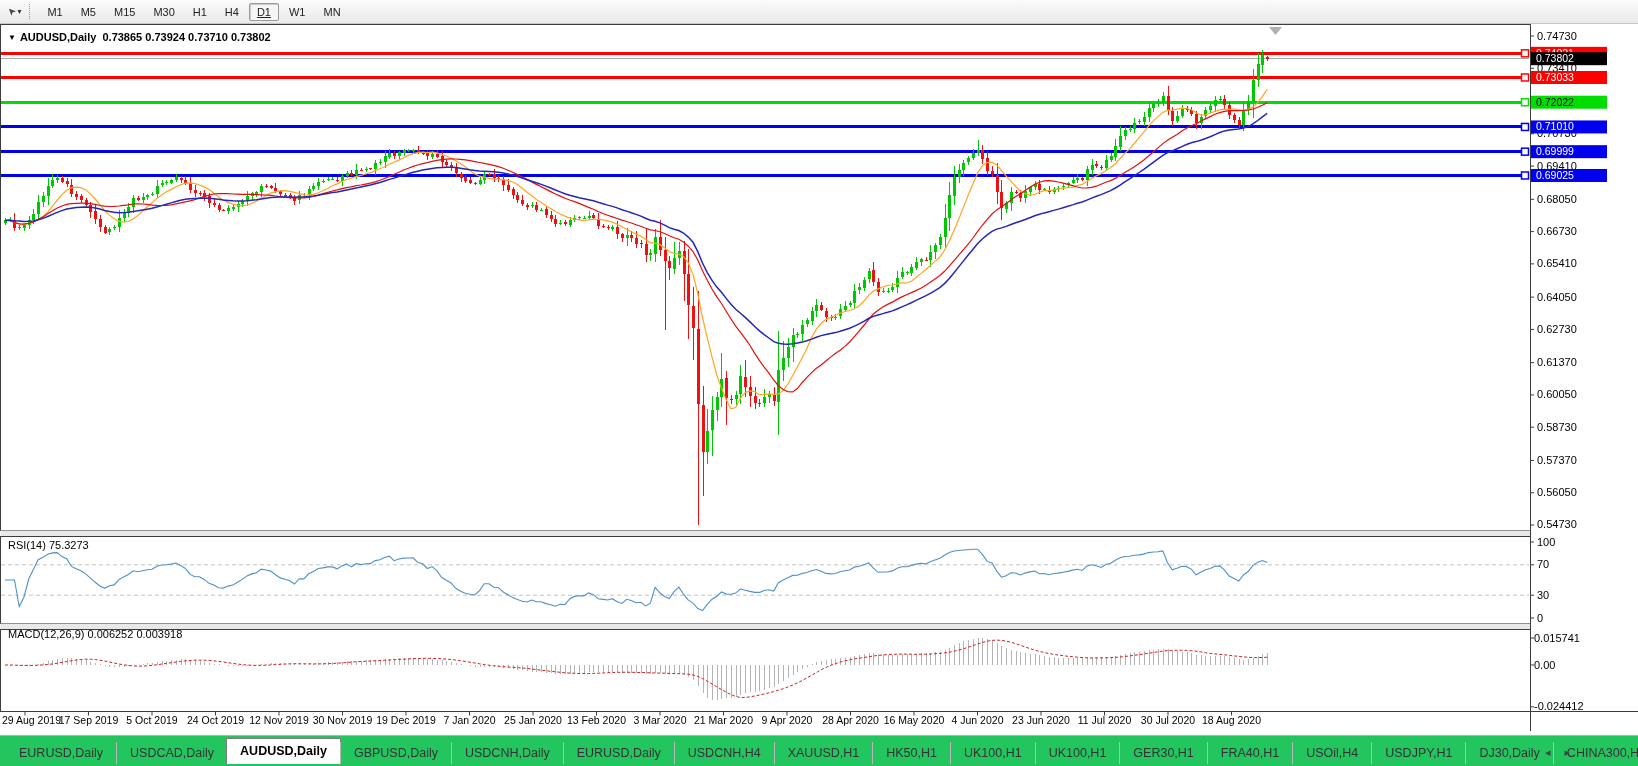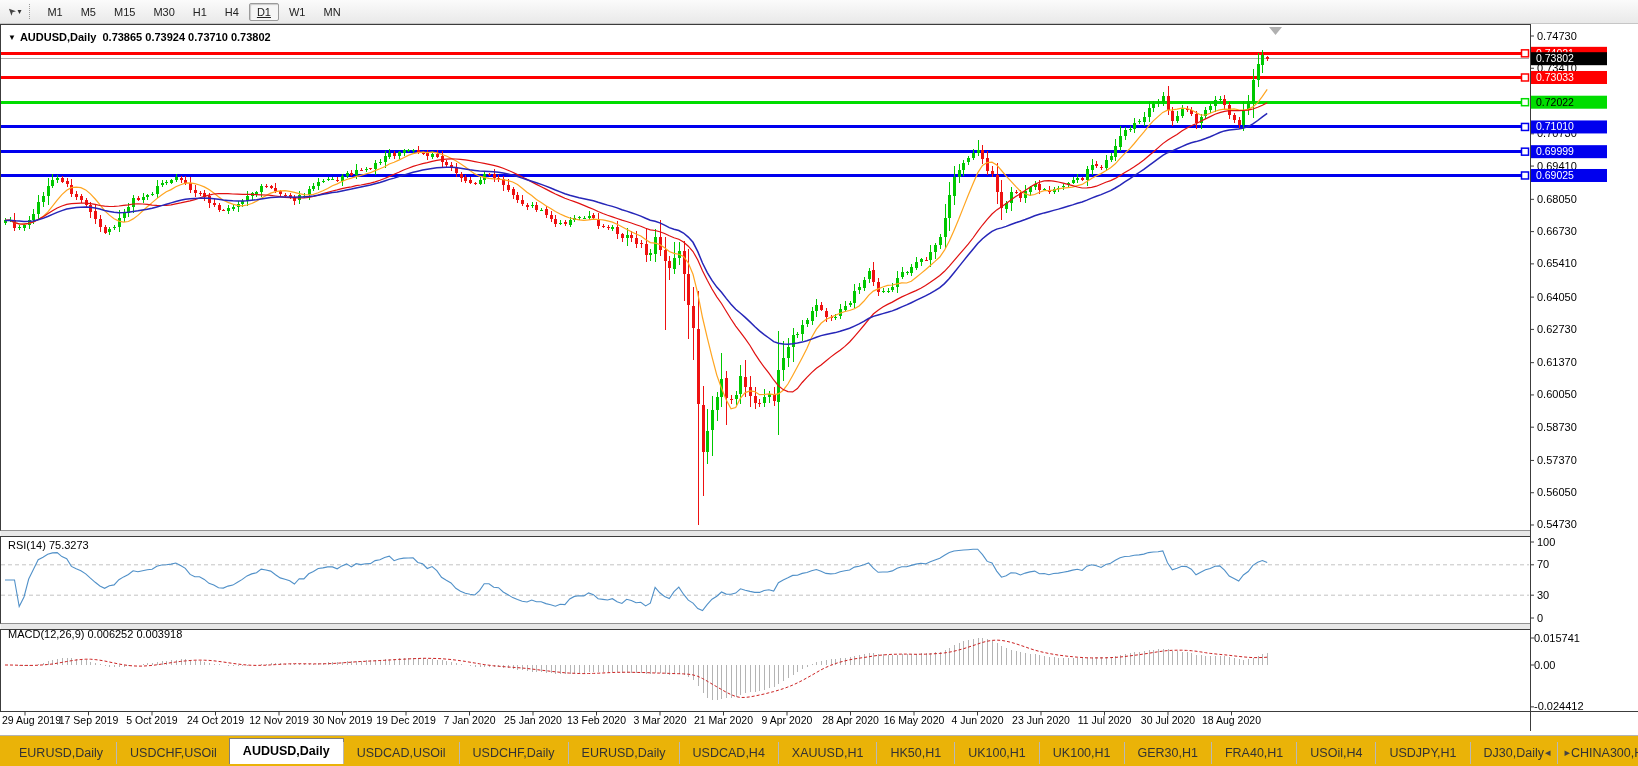--- a/index.html
+++ b/index.html
@@ -18,21 +18,21 @@
     border-radius:2px;cursor:pointer;color:#222;}
   .tf-btn.active{background:#f6f6f6;border:1px solid #9a9a9a;box-shadow:inset 1px 1px 1px rgba(0,0,0,.18);text-decoration:underline;}
   
   .chart-title{position:absolute;left:8px;top:31px;z-index:2;font-size:11px;font-weight:bold;color:#000;}
   .chart-title .mk{font-size:8px;vertical-align:1px;margin-right:4px;}
   .ind-label{position:absolute;left:8px;z-index:2;font-size:11px;color:#000;}
   #rsi-label{top:539px;}
   #macd-label{top:628px;}
   
   #tabbar{position:absolute;left:0;top:735px;width:1638px;height:31px;z-index:3;
-    background:#eab308;border-top:1px solid #b3b3b3;}
+    background:#22c55e;border-top:1px solid #b3b3b3;}
   #tabs{position:absolute;left:6px;bottom:3px;display:flex;align-items:flex-end;}
   .tab{height:22px;line-height:22px;padding:0 13px;font-size:12.5px;color:#333;cursor:pointer;
     border-left:1px solid #b8b8b8;white-space:nowrap;}
   .tab:first-child{border-left:none;}
   .tab.active{background:#fff;border:1px solid #7e7e7e;border-bottom:none;height:25px;
     line-height:25px;font-weight:bold;color:#000;margin:0 -1px;}
   .tab-scroll{position:absolute;left:1545px;bottom:8px;display:flex;gap:14px;
     font-size:11px;color:#444;}
   .tab-scroll span{cursor:pointer;}
 </style>
@@ -214,26 +214,26 @@
 
   <div class="chart-title">
     <span class="mk">▼</span><span>AUDUSD,Daily</span>&nbsp;&nbsp;<span>0.73865 0.73924 0.73710 0.73802</span>
   </div>
   <div class="ind-label" id="rsi-label">RSI(14) 75.3273</div>
   <div class="ind-label" id="macd-label">MACD(12,26,9) 0.006252 0.003918</div>
 
   <div id="tabbar">
     <div id="tabs">
         <div class="tab">EURUSD,Daily</div>
-        <div class="tab">USDCHF,USOil</div>
+        <div class="tab">USDCAD,Daily</div>
         <div class="tab active">AUDUSD,Daily</div>
-        <div class="tab">USDCAD,USOil</div>
-        <div class="tab">USDCHF,Daily</div>
+        <div class="tab">GBPUSD,Daily</div>
+        <div class="tab">USDCNH,Daily</div>
         <div class="tab">EURUSD,Daily</div>
-        <div class="tab">USDCAD,H4</div>
+        <div class="tab">USDCNH,H4</div>
         <div class="tab">XAUUSD,H1</div>
         <div class="tab">HK50,H1</div>
         <div class="tab">UK100,H1</div>
         <div class="tab">UK100,H1</div>
         <div class="tab">GER30,H1</div>
         <div class="tab">FRA40,H1</div>
         <div class="tab">USOil,H4</div>
         <div class="tab">USDJPY,H1</div>
         <div class="tab">DJ30,Daily</div>
         <div class="tab">CHINA300,H1</div>

